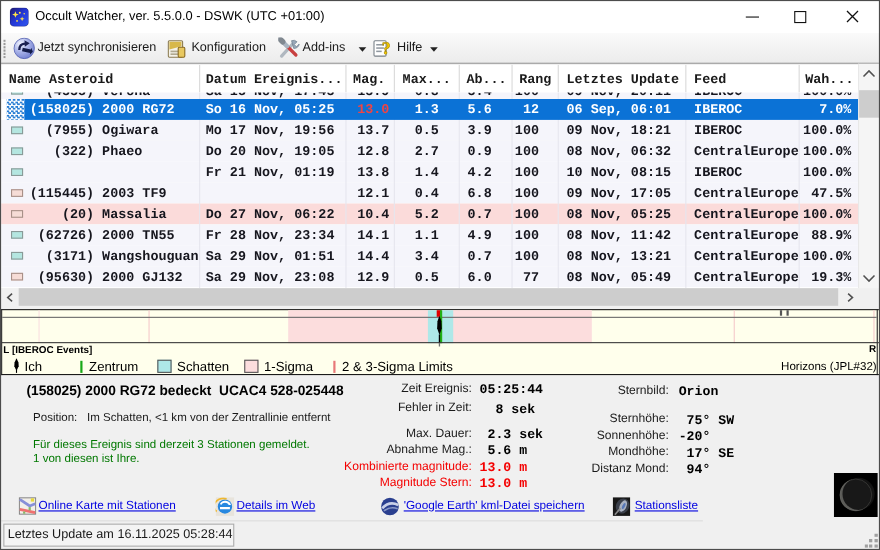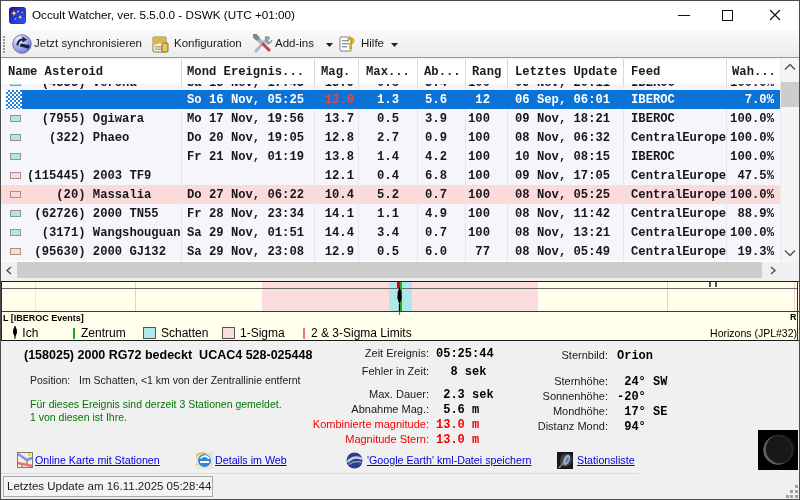--- a/index.html
+++ b/index.html
@@ -99,21 +99,21 @@
  <rect x="3" y="9" width="7" height="1.4" fill="#9098a0"></rect>
  <rect x="3" y="12" width="5" height="1.4" fill="#9098a0"></rect>
  <text x="8" y="15" font-family="Liberation Serif" font-size="16" font-weight="bold" fill="#f0c800" stroke="#a08000" stroke-width="0.5">?</text>
 </svg>
 <div class="a tbt" style="left:361px">Hilfe</div>
 <svg class="a" style="left:390px;top:42px" width="9" height="6">
     <path d="M1 1 L4.5 5 L8 1 Z" fill="#222"></path>
   </svg>
 <div class="a" id="lv">
 <span class="a hd" style="left:7px">Name Asteroid</span>
-<span class="a hd" style="left:186px">Mond Ereignis...</span>
+<span class="a hd" style="left:186px">Datum Ereignis...</span>
 <span class="a hd" style="left:320px">Mag.</span>
 <span class="a hd" style="left:365px">Max...</span>
 <span class="a hd" style="left:423px">Ab...</span>
 <span class="a hd" style="left:471px">Rang</span>
 <span class="a hd" style="left:514px">Letztes Update</span>
 <span class="a hd" style="left:630px">Feed</span>
 <span class="a hd" style="left:731px">Wah...</span>
 <div class="a" style="left:180px;top:0;width:1px;height:25px;background:#d9d9d9"></div>
 <div class="a" style="left:313px;top:0;width:1px;height:25px;background:#d9d9d9"></div>
 <div class="a" style="left:357px;top:0;width:1px;height:25px;background:#d9d9d9"></div>
@@ -148,20 +148,21 @@
 <span class="a cm" style="left:186px">Sa 15 Nov, 17:43</span>
 <span class="a cm r" style="right:426px">13.9</span>
 <span class="a cm r" style="right:381px">0.8</span>
 <span class="a cm r" style="right:333px">3.4</span>
 <span class="a cm r" style="right:290px">100</span>
 <span class="a cm" style="left:514px">09 Nov, 20:11</span>
 <span class="a cm" style="left:630px">IBEROC</span>
 <span class="a cm r" style="right:6px">100.0%</span>
 </div>
 <div class="a row" style="top:6px">
+<span class="a cm" style="left:26px;color:#fff">(158025) 2000 RG72</span>
 <span class="a cm" style="left:186px;color:#fff">So 16 Nov, 05:25</span>
 <span class="a cm r" style="right:426px;color:#ef4444">13.0</span>
 <span class="a cm r" style="right:381px;color:#fff">1.3</span>
 <span class="a cm r" style="right:333px;color:#fff">5.6</span>
 <span class="a cm r" style="right:290px;color:#fff">12</span>
 <span class="a cm" style="left:514px;color:#fff">06 Sep, 06:01</span>
 <span class="a cm" style="left:630px;color:#fff">IBEROC</span>
 <span class="a cm r" style="right:6px;color:#fff">7.0%</span>
 </div>
 <div class="a row" style="top:25px">
@@ -332,21 +333,21 @@
 <div class="a dv" style="left:435px;top:46px"> 2.3 sek</div>
 <div class="a dl" style="right:370px;top:61px">Abnahme Mag.:</div>
 <div class="a dv" style="left:435px;top:61px"> 5.6 m</div>
 <div class="a dl red" style="right:370px;top:76px">Kombinierte magnitude:</div>
 <div class="a dv red" style="left:435px;top:76px">13.0 m</div>
 <div class="a dl red" style="right:370px;top:91px">Magnitude Stern:</div>
 <div class="a dv red" style="left:435px;top:91px">13.0 m</div>
 <div class="a dl" style="right:191px;top:7px">Sternbild:</div>
 <div class="a dv" style="left:616px;top:7px">Orion</div>
 <div class="a dl" style="right:191px;top:33px">Sternhöhe:</div>
-<div class="a dv" style="left:616px;top:33px"> 24° SW</div>
+<div class="a dv" style="left:616px;top:33px"> 75° SW</div>
 <div class="a dl" style="right:191px;top:48px">Sonnenhöhe:</div>
 <div class="a dv" style="left:616px;top:48px">-20°</div>
 <div class="a dl" style="right:191px;top:63px">Mondhöhe:</div>
 <div class="a dv" style="left:616px;top:63px"> 17° SE</div>
 <div class="a dl" style="right:191px;top:78px">Distanz Mond:</div>
 <div class="a dv" style="left:616px;top:78px"> 94°</div>
 <svg class="a" style="left:16px;top:110px" width="16" height="16">
 <rect x="0.5" y="0.5" width="15" height="15" fill="#f2efe9" stroke="#7a7a7a"></rect>
 <path d="M1 2 L10 8 L15 6" stroke="#8890d8" stroke-width="2.5" fill="none"></path>
 <path d="M1 11 L15 14" stroke="#f07070" stroke-width="2.5" fill="none"></path>

